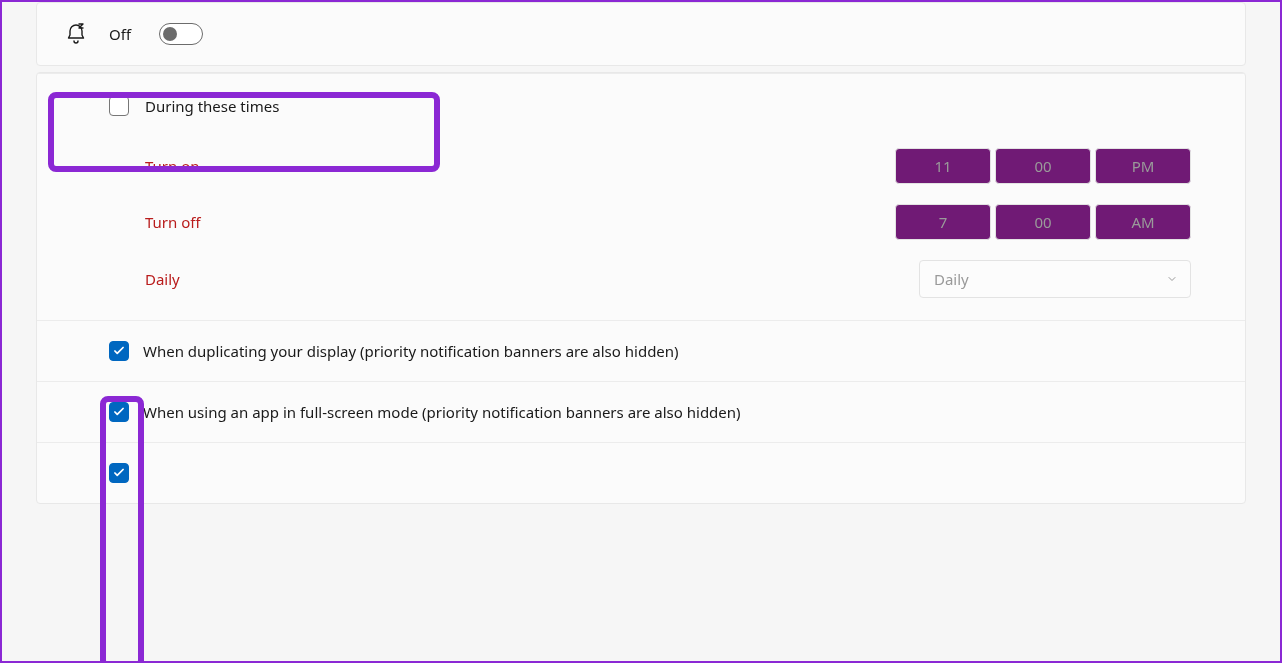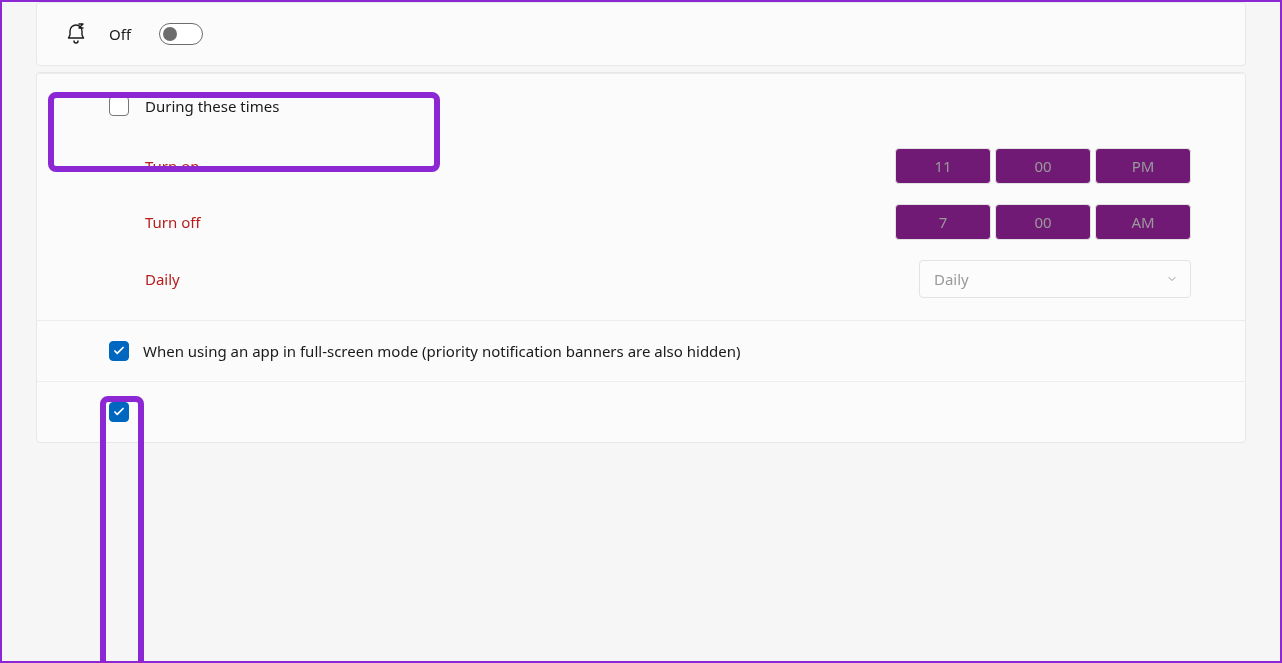--- a/index.html
+++ b/index.html
@@ -210,23 +210,31 @@
       </span>
     </div>
   </div>
 
   <div class="rule-row">
     <div class="checkbox checked">
       <svg width="14" height="14" viewBox="0 0 24 24" fill="none" stroke="#fff" stroke-width="3" stroke-linecap="round" stroke-linejoin="round">
           <path d="M5 12l4 4 10-10"></path>
         </svg>
     </div>
-    <span class="opt-label">When using an app in full-screen mode (priority notification banners are also hidden)</span>
+    <span class="opt-label">When duplicating your display (priority notification banners are also hidden)</span>
   </div>
   <div class="rule-row">
     <div class="checkbox checked">
       <svg width="14" height="14" viewBox="0 0 24 24" fill="none" stroke="#fff" stroke-width="3" stroke-linecap="round" stroke-linejoin="round">
           <path d="M5 12l4 4 10-10"></path>
         </svg>
     </div>
+    <span class="opt-label">When using an app in full-screen mode (priority notification banners are also hidden)</span>
+  </div>
+  <div class="rule-row">
+    <div class="checkbox checked">
+      <svg width="14" height="14" viewBox="0 0 24 24" fill="none" stroke="#fff" stroke-width="3" stroke-linecap="round" stroke-linejoin="round">
+          <path d="M5 12l4 4 10-10"></path>
+        </svg>
+    </div>
   </div>
 
 </div>
 
 </body></html>

